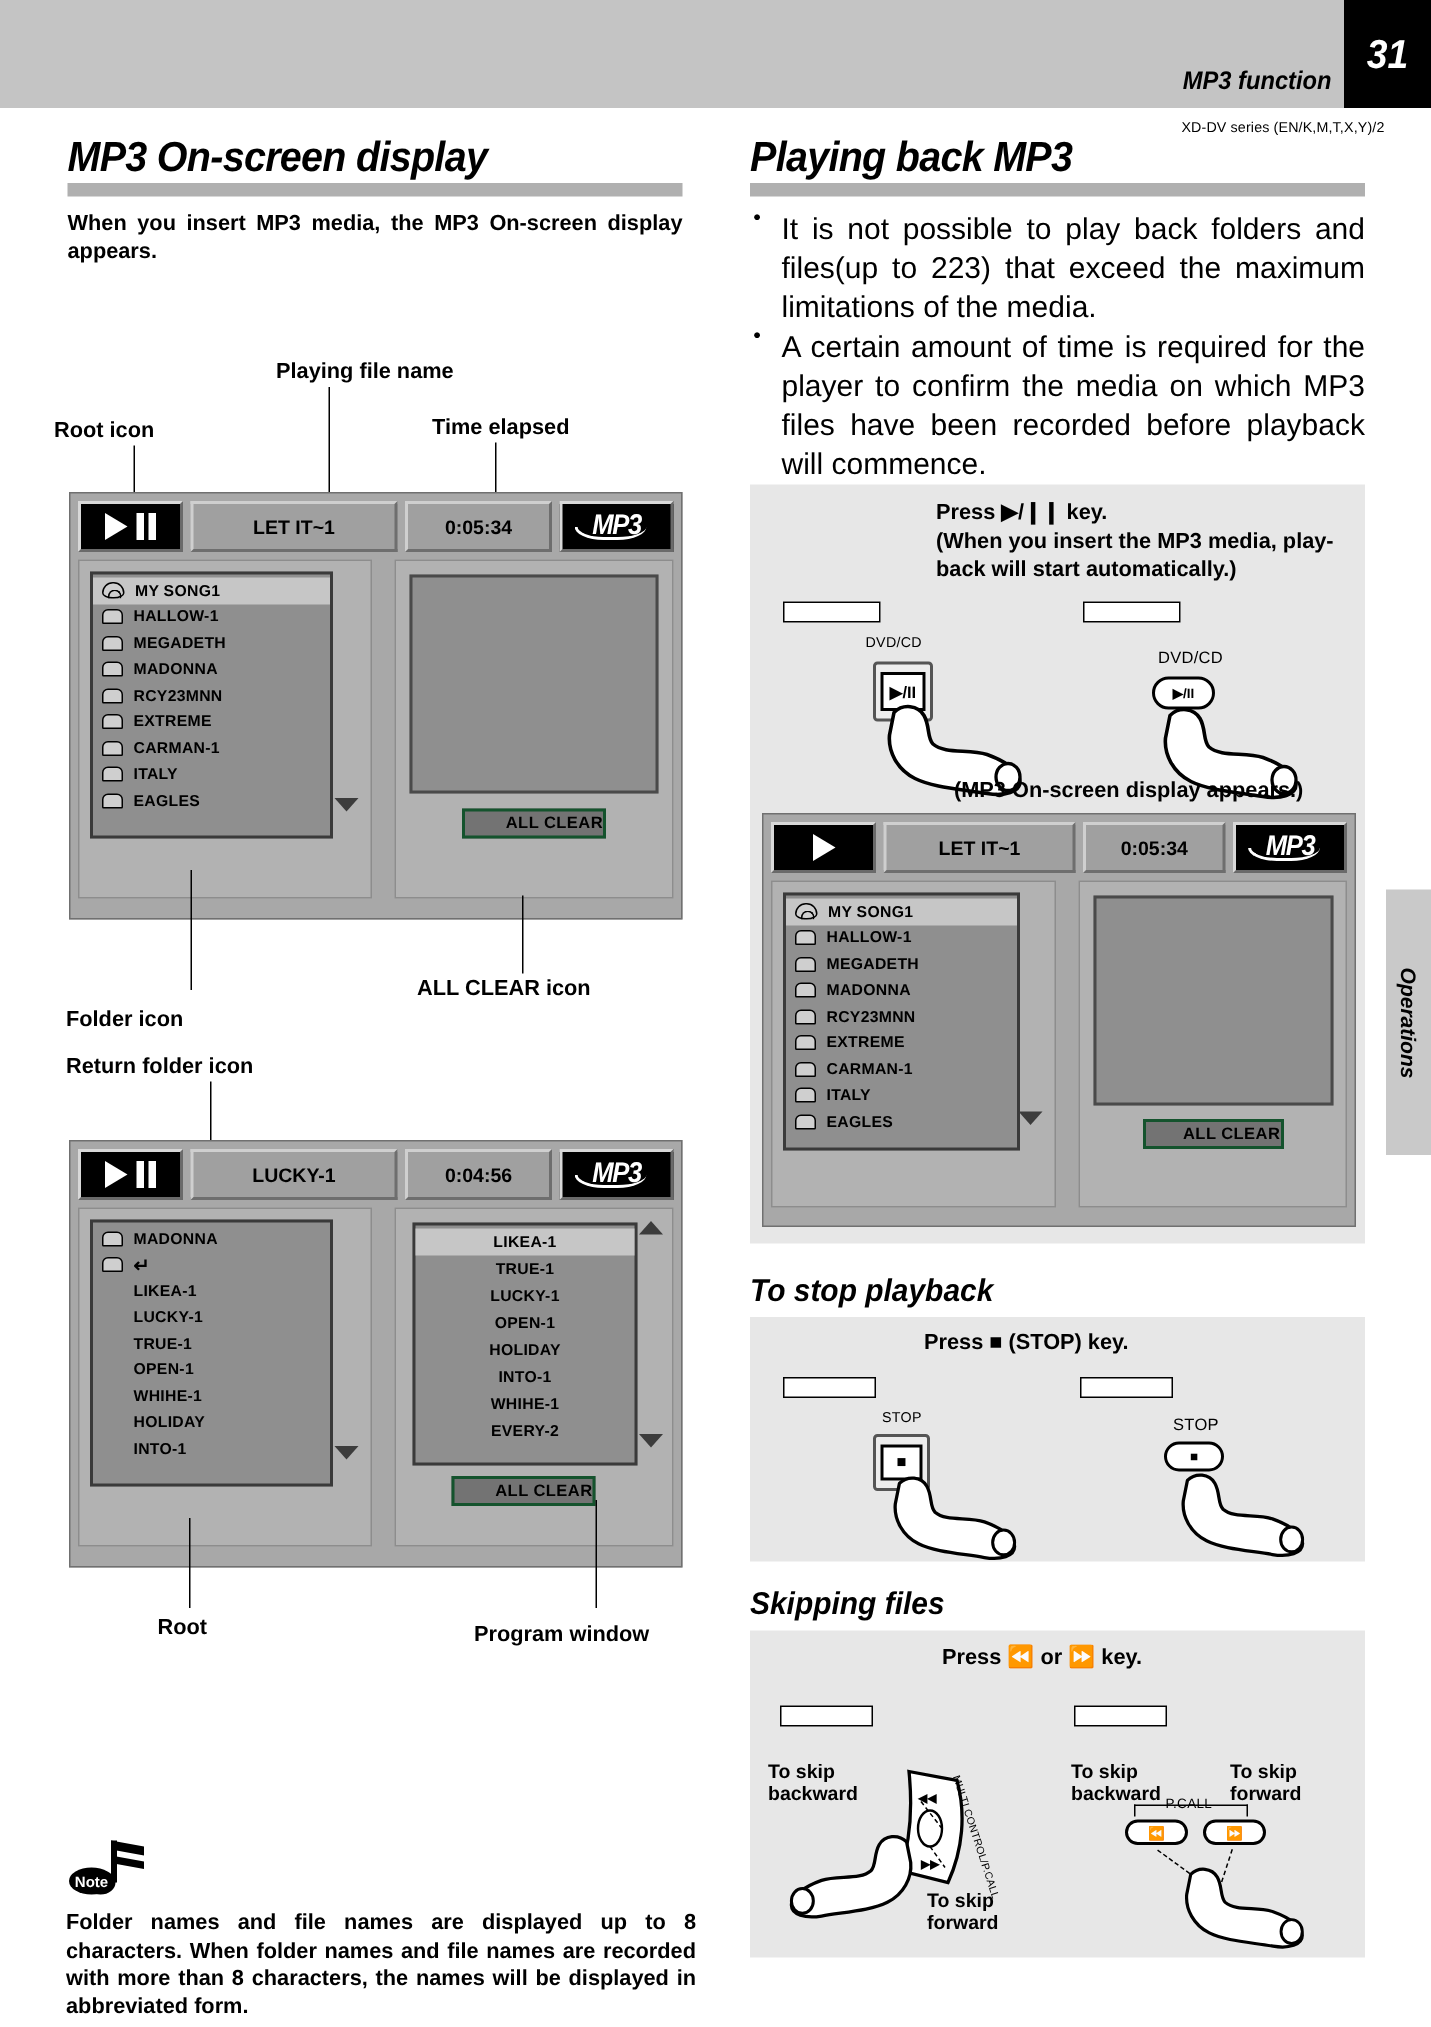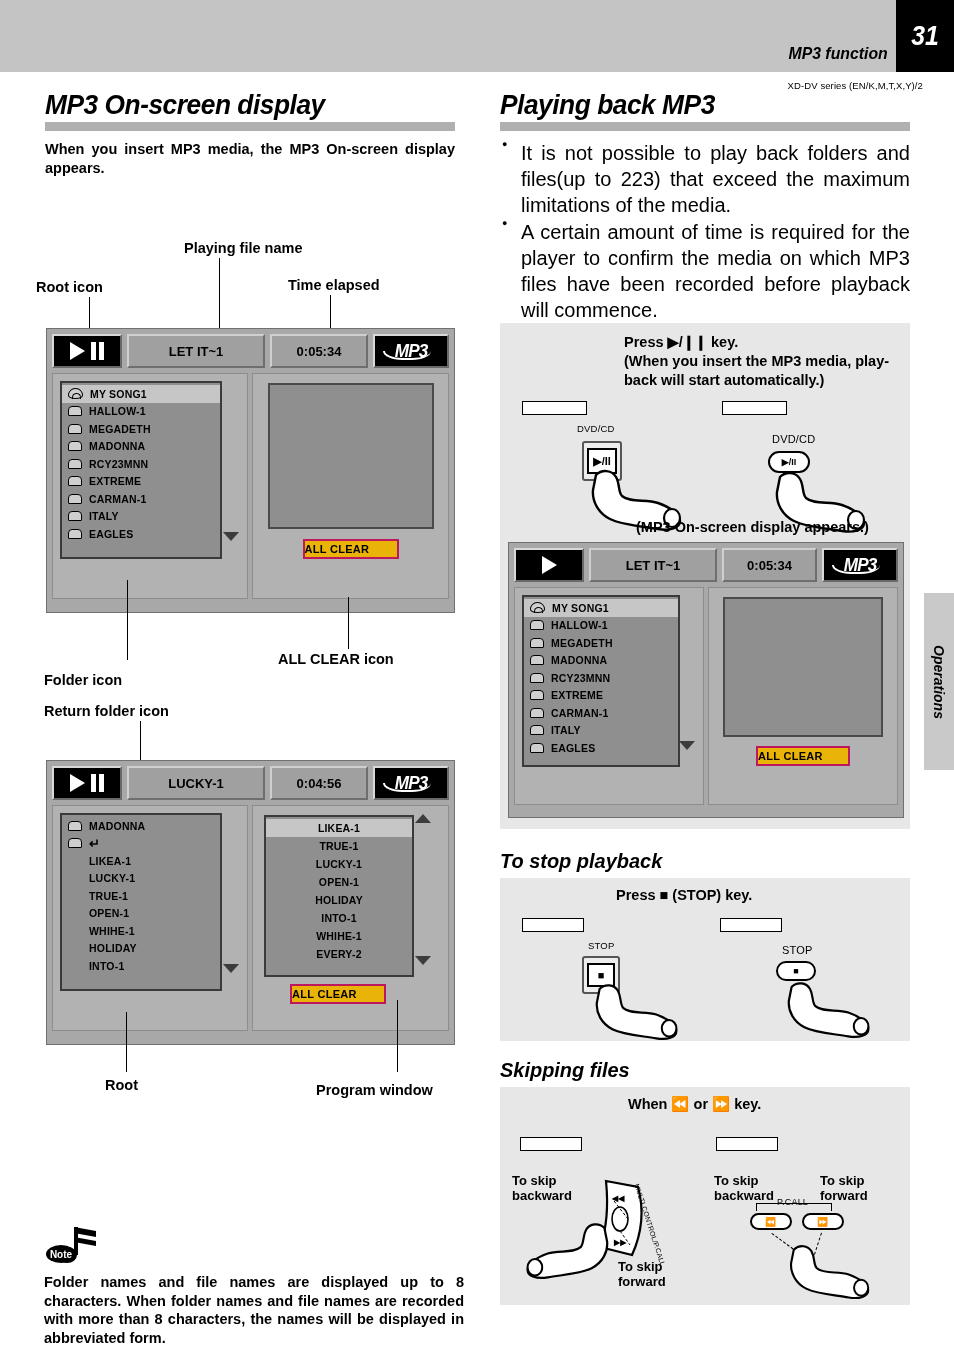--- a/index.html
+++ b/index.html
@@ -119,21 +119,21 @@
   .osd-logo .mp3txt {
     color:#fff; font-weight:bold; font-size:19px; font-style:italic;
     letter-spacing:-1px; transform:scaleX(0.9);
   }
   .osd-logo .swoosh {
     position:absolute; left:8px; bottom:6px; width:48px; height:9px;
     border-bottom:2px solid #fff; border-left:2px solid #fff;
     border-radius:0 0 30px 30px/0 0 14px 14px;
   }
 
-  .osd-body { display:flex; gap:4px; padding:0 5px 6px 5px; }
+  .osd-body { display:flex; gap:15px; padding:0 5px 6px 5px; }
   .osd-pane {
     background:#b2b2b2; border:1px solid #8d8d8d; flex:1;
     padding:7px; position:relative;
   }
   .list-box {
     background:#8f8f8f; border:2px solid #3a3a3a; position:relative;
   }
   .list-row {
     display:flex; align-items:center; gap:7px;
     font-weight:bold; font-size:10.5px; color:#000; height:17.5px;
@@ -161,22 +161,22 @@
     width:0;height:0;border-left:8px solid transparent;border-right:8px solid transparent;
     position:absolute;
   }
   .arrow-dn { border-top:9px solid #3c3c3c; }
   .arrow-up { border-bottom:9px solid #3c3c3c; }
 
   .blankprog {
     background:#8f8f8f; border:2px solid #4a4a4a;
   }
   .allclear {
-    background:#eab308; border:2px solid #be185d;
-    font-weight:bold; font-size:11px; text-align:left;
+    background:#737373; border:2px solid #14532d;
+    font-weight:bold; font-size:11px; text-align:right;
     padding:2px 0; letter-spacing:0.3px;
   }
 
   
   .callout {
     position:absolute; font-weight:bold; font-size:14.5px; white-space:nowrap;
   }
   .leader { position:absolute; background:#000; }
   .leader.v { width:1.4px; }
 
@@ -540,21 +540,21 @@
   </div>
   <svg style="position:absolute; left:280px; top:98px; width:100px; height:64px;" viewBox="0 0 100 70">
     <path d="M8 12 C14 6 24 7 28 14 C32 21 30 29 34 33 C42 40 58 36 70 40 C84 45 92 52 92 58
              C92 65 82 68 70 66 C52 63 34 62 22 56 C10 50 4 38 5 27 Z" fill="#fff" stroke="#000" stroke-width="2.4" stroke-linejoin="round"></path>
     <ellipse cx="84" cy="55" rx="8" ry="9" fill="#fff" stroke="#000" stroke-width="2.2"></ellipse>
   </svg>
 </div>
 
 <h2 class="sub" style="position:absolute; left:500px; top:1050px;">Skipping files</h2>
 <div class="panel" style="position:absolute; left:500px; top:1087px; width:410px; height:218px;">
-  <div style="position:absolute; left:128px; top:9px; font-weight:bold; font-size:14.5px;">When ⏪  or  ⏩   key.</div>
+  <div style="position:absolute; left:128px; top:9px; font-weight:bold; font-size:14.5px;">Press ⏪  or  ⏩   key.</div>
 
   <div class="blankbox" style="left:20px; top:50px; width:62px; height:14px;"></div>
   <div class="blankbox" style="left:216px; top:50px; width:62px; height:14px;"></div>
 
   <div style="position:absolute; left:12px; top:86px; font-weight:bold; font-size:13px; line-height:1.18; white-space:pre;">To skip
 backward</div>
   <svg style="position:absolute; left:84px; top:88px; width:68px; height:88px;" viewBox="0 0 68 88">
     <path d="M22 6 L54 12 C60 34 58 58 48 80 L16 72 C24 50 24 26 22 6 Z" fill="#fff" stroke="#000" stroke-width="2.2"></path>
     <ellipse cx="36" cy="44" rx="8" ry="12" fill="#fff" stroke="#000" stroke-width="1.6"></ellipse>
     <text x="28" y="26" font-size="8" font-weight="bold" font-family="'Liberation Sans',sans-serif">◀◀</text>

